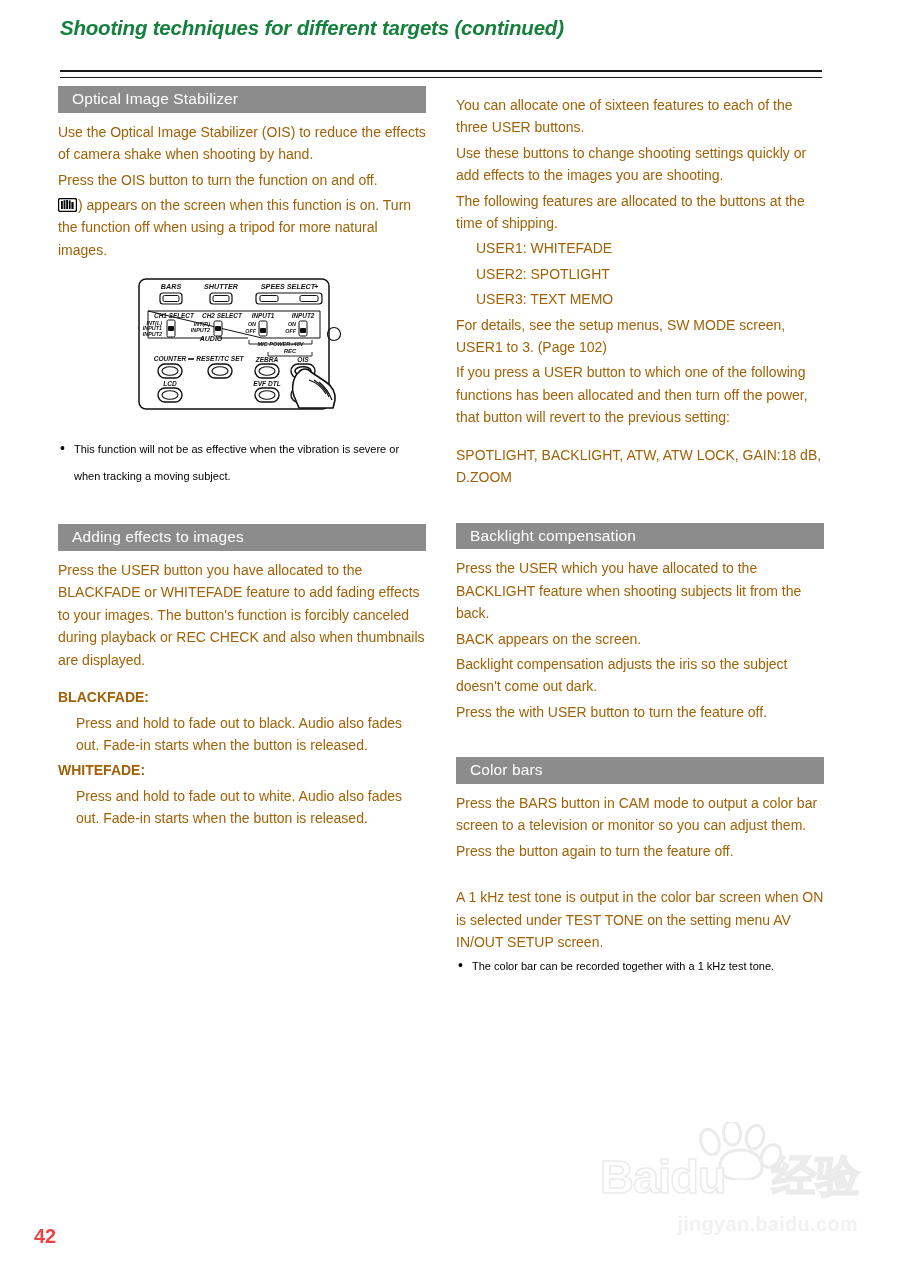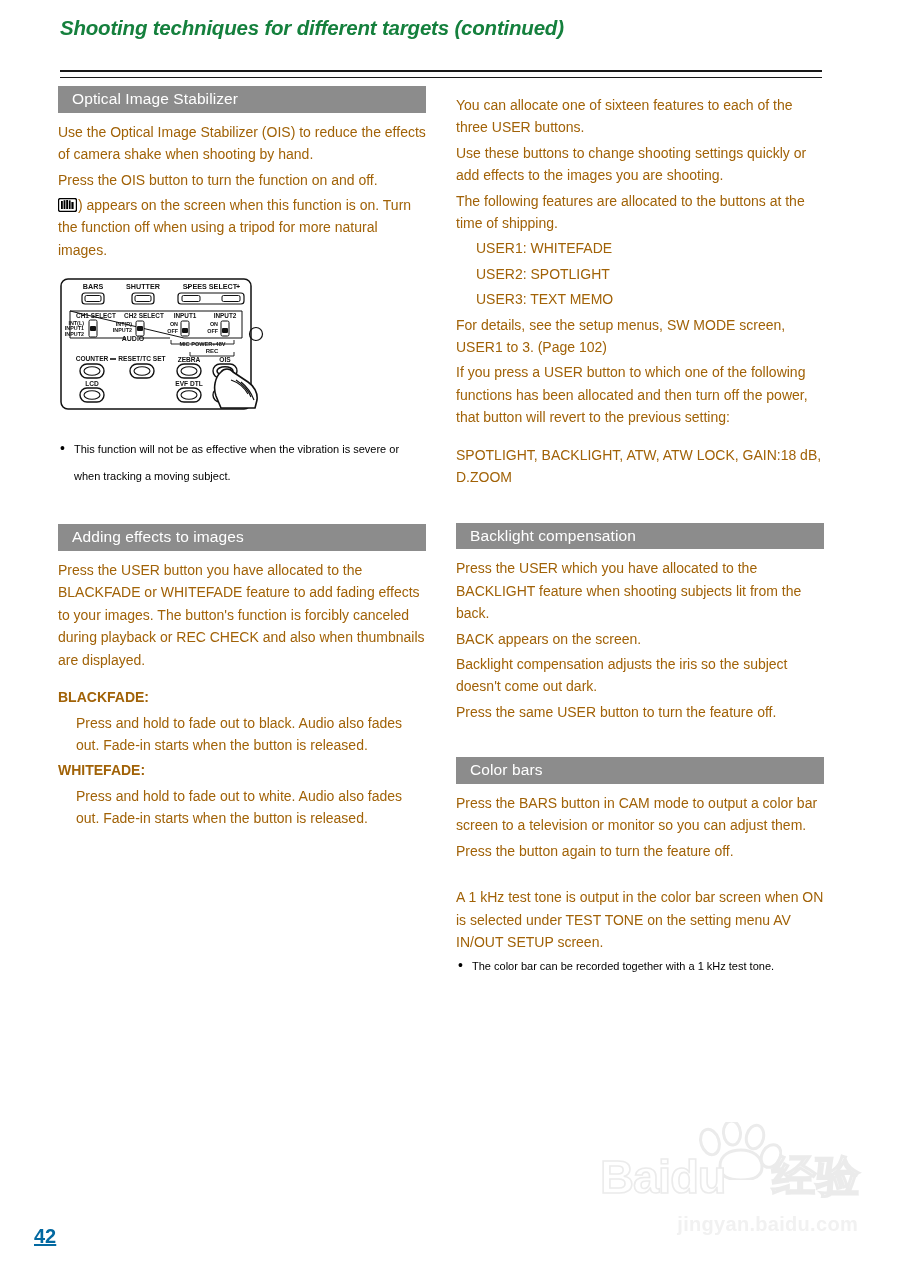--- a/index.html
+++ b/index.html
@@ -108,35 +108,36 @@
     width: 19px;
     height: 14px;
     vertical-align: -2px;
     margin-right: 1px;
   }
 
   
   .figure-wrap {
     width: 100%;
     display: flex;
+    justify-content: center;
+    font-style: italic;
   }
   .figure {
     width: 212px;
     height: 136px;
   }
 
   
   .page-num {
     position: absolute;
     left: 34px;
     bottom: 32px;
     font-size: 20px;
     font-weight: bold;
-    color: #0369a1;
-    text-decoration: underline;
+    color: #ef4444;
   }
 
   .watermark {
     position: absolute;
     right: 42px;
     bottom: 42px;
     width: 260px;
     height: 110px;
     pointer-events: none;
     user-select: none;
@@ -337,21 +338,21 @@
     <p class="para">SPOTLIGHT, BACKLIGHT, ATW, ATW LOCK, GAIN:18 dB, D.ZOOM</p>
 
     <div class="gap-xl"></div>
 
     <div class="sec-bar">Backlight compensation</div>
     <div class="gap-sm"></div>
 
     <p class="para">Press the USER which you have allocated to the BACKLIGHT feature when shooting subjects lit from the back.</p>
     <p class="para">BACK appears on the screen.</p>
     <p class="para">Backlight compensation adjusts the iris so the subject doesn't come out dark.</p>
-    <p class="para">Press the same USER button to turn the feature off.</p>
+    <p class="para">Press the with USER button to turn the feature off.</p>
 
     <div class="gap-xl"></div>
 
     <div class="sec-bar">Color bars</div>
     <div class="gap-sm"></div>
 
     <p class="para">Press the BARS button in CAM mode to output a color bar screen to a television or monitor so you can adjust them.</p>
     <p class="para">Press the button again to turn the feature off.</p>
     <div class="gap-lg"></div>
     <p class="para">A 1 kHz test tone is output in the color bar screen when ON is selected under TEST TONE on the setting menu AV IN/OUT SETUP screen.</p>

